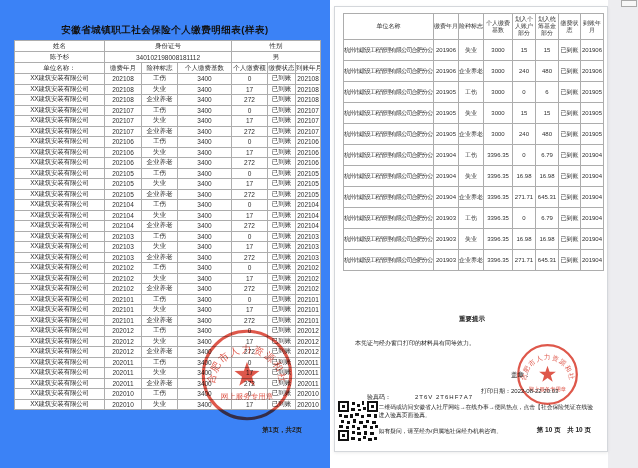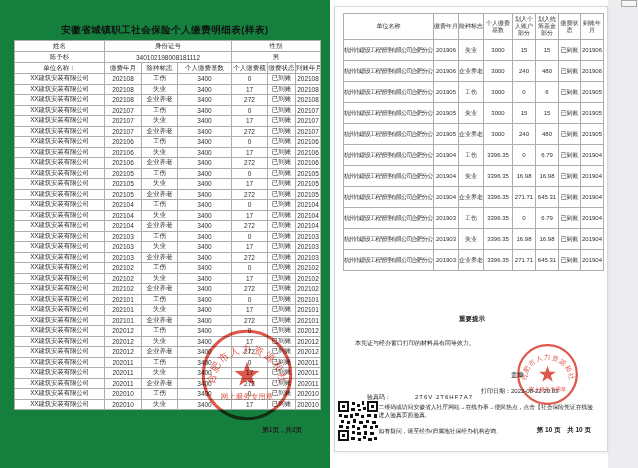--- a/index.html
+++ b/index.html
@@ -1,21 +1,21 @@
 <!DOCTYPE html>
 <html><head>
 <meta charset="utf-8">
 <style>
   * { margin:0; padding:0; box-sizing:border-box; }
   html,body { width:638px; height:468px; }
   body { font-family:"Liberation Sans","DejaVu Sans",sans-serif; background:#ffffff; position:relative; overflow:hidden; }
   .canvas { position:absolute; inset:0; width:638px; height:468px; background:#fff; }
 
   
-  .left-page { position:absolute; left:0; top:0; width:330px; height:468px; background:#15803d; }
+  .left-page { position:absolute; left:0; top:0; width:330px; height:468px; background:#3b82f6; }
   .doc-title { position:absolute; left:0; top:24px; width:330px; text-align:center; font-size:9.5px; font-weight:bold; color:#111; letter-spacing:0.5px; }
   table.sheet { border-collapse:collapse; table-layout:fixed; background:#fff; }
   table.sheet td { border:1px solid #adadad; text-align:center; vertical-align:middle; color:#2e2e2e; overflow:hidden; white-space:nowrap; }
   .left-table { position:absolute; left:14px; top:40px; width:306px; border:1px solid #5a5a5a; font-size:6.5px; }
   .left-table tr { height:10.5px; }
   .left-table tr.info-row { height:11px; }
   .left-table td.co { letter-spacing:-0.2px; }
   .left-footer { position:absolute; right:28px; top:426px; font-size:6.5px; color:#222; font-weight:bold; }
 
   

